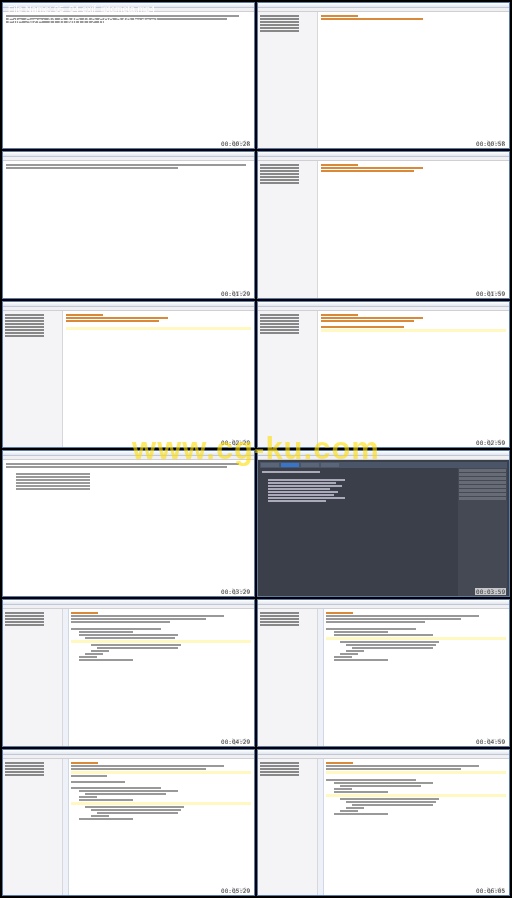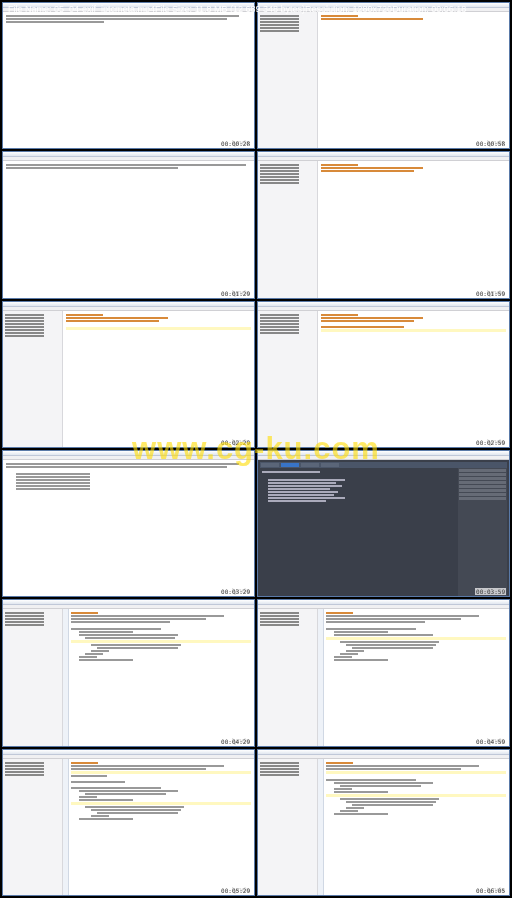--- a/index.html
+++ b/index.html
@@ -17,21 +17,21 @@
   left: 0;
   right: 0;
   padding: 4px 8px;
   color: #fff;
   font-size: 9px;
   line-height: 1.3;
   z-index: 10;
   display: flex;
   justify-content: space-between;
 }
-.header-info { display: flex; flex-direction: row; }
+.header-info { display: flex; flex-direction: column; }
 .app-logo {
   font-size: 20px;
   font-weight: bold;
   color: rgba(255,255,255,0.35);
   letter-spacing: 1px;
 }
 .grid {
   position: absolute;
   top: 0;
   left: 0;

